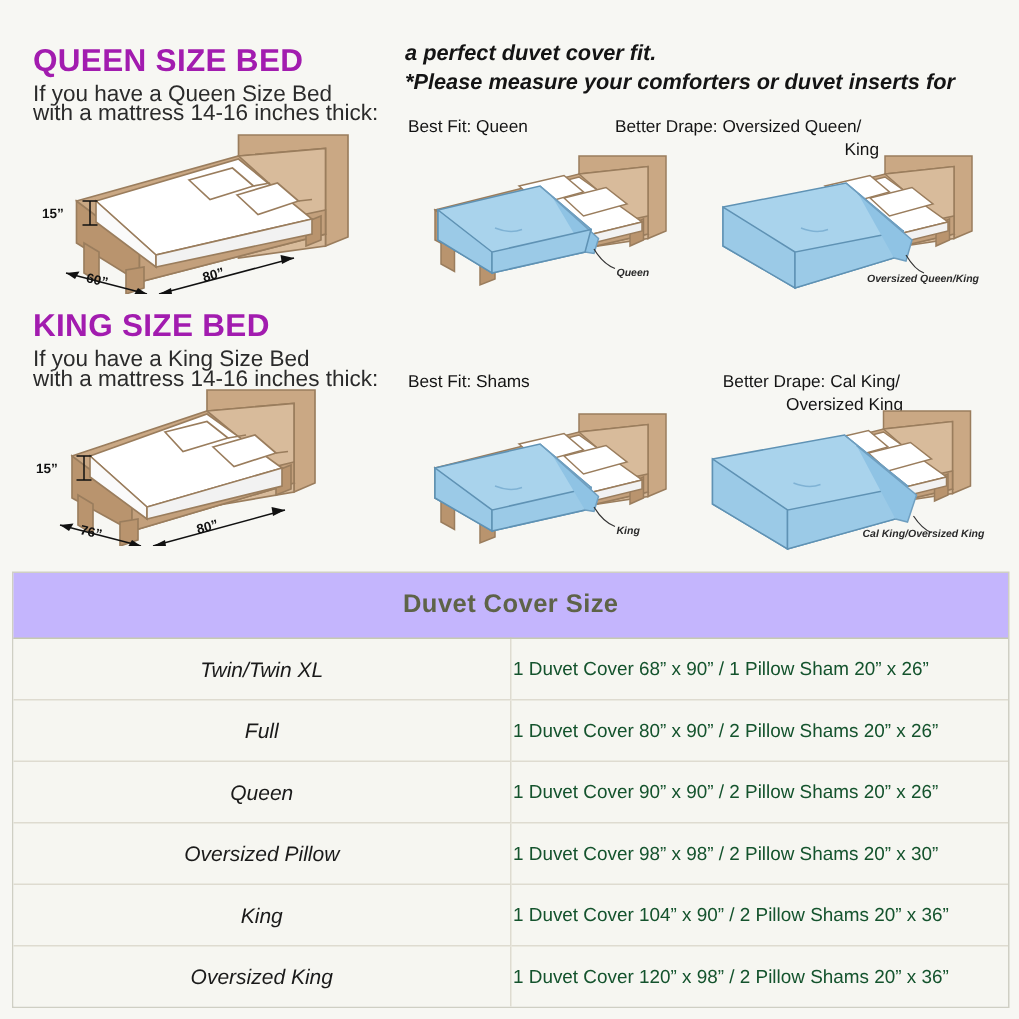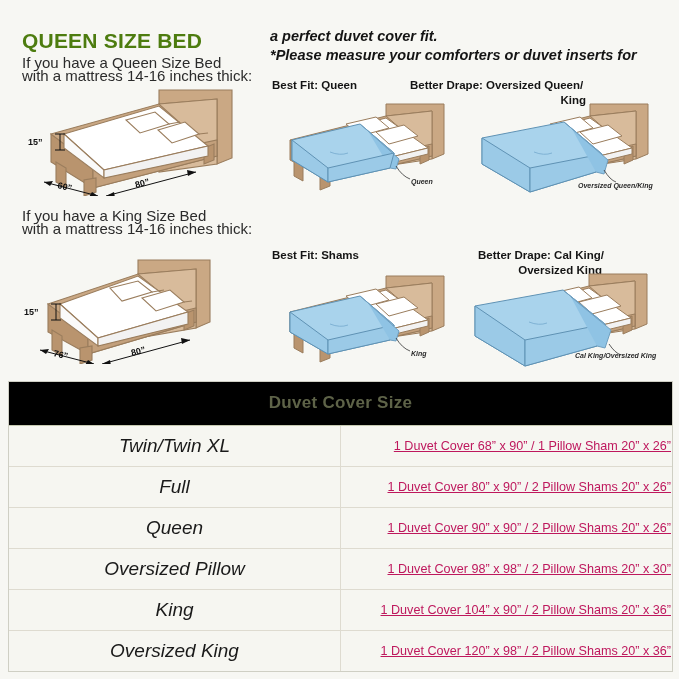--- a/index.html
+++ b/index.html
@@ -8,69 +8,69 @@
     background:#f7f7f3;
     font-family:"Liberation Sans",sans-serif;
     color:#1b1b1b;
     overflow:hidden;
     position:relative;
   }
   .page{position:relative;width:679px;height:679px;}
 
   
   .sec-title{
-    font-size:21px;font-weight:700;letter-spacing:.2px;color:#4d7c0f;
+    font-size:21px;font-weight:700;letter-spacing:.2px;color:#a21caf;
     white-space:nowrap;
   }
   .sec-sub{
     font-size:15px;line-height:13px;color:#2b2b2b;margin-top:3px;
   }
 
   
   .note{
     position:absolute;left:270px;top:27px;width:400px;
     font-size:14.5px;line-height:19px;font-weight:700;font-style:italic;
     color:#141414;
   }
 
   
   .cap{
-    position:absolute;font-size:11.5px;font-weight:700;color:#141414;
+    position:absolute;font-size:11.5px;font-weight:400;color:#141414;
     line-height:15px;
   }
   .cap.right2{text-align:right;}
 
   
   .dia{position:absolute;}
 
   
   .tbl{
     position:absolute;left:8px;top:381px;width:663px;
     border:1px solid #cfcfc4;border-collapse:collapse;
     background:#f6f6f1;
   }
   table{border-collapse:collapse;width:100%;table-layout:fixed;}
   th.hdr{
-    background:#000000;color:#5e6348;
+    background:#c4b5fd;color:#5e6348;
     font-size:17px;font-weight:700;letter-spacing:.3px;
     padding:11px 0 12px;text-align:center;
     border-bottom:1px solid #c6cab1;
   }
   td{
     border-top:1px solid #dedbd0;
     height:38px;vertical-align:middle;
     background:#f6f6f1;
   }
   td.lab{
     width:170px;text-align:center;
-    font-style:italic;font-size:19px;color:#1a1a1a;
+    font-style:italic;font-size:14px;color:#1a1a1a;
     border-right:1px solid #dedbd0;
   }
   td.val{
-    text-align:right;font-size:12.6px;color:#be185d;text-decoration:underline;
+    text-align:left;font-size:12.6px;color:#14532d;
   }
   .lbl-hand{
     font-family:"Liberation Sans",sans-serif;
     font-style:italic;font-weight:700;font-size:7px;fill:#2a2a2a;
   }
   .dim{
     font-family:"Liberation Sans",sans-serif;
     font-weight:700;font-size:9px;fill:#111;
   }
 </style>
@@ -204,20 +204,21 @@
       <path d="M104 33 L140 64 L136 78 L128 76" fill="#8fc3e4" stroke="#6f9fc0"></path>
       <path d="M66 56 q10 4 18 1" fill="none" stroke="#7fb2d4"></path>
     </g>
     <g stroke="#333" stroke-width=".8" fill="none">
       <path d="M136 74 q6 10 12 12"></path>
     </g>
     <text class="lbl-hand" x="110" y="92">Oversized Queen/King</text>
   </svg>
 
   <div style="position:absolute;left:22px;top:206px;">
+    <div class="sec-title">KING SIZE BED</div>
     <div class="sec-sub">
       <div>If you have a King Size Bed</div>
       <div>with a mattress 14-16 inches thick:</div>
     </div>
   </div>
 
   <svg class="dia" style="left:18px;top:256px;" width="235" height="108" viewBox="0 0 235 108">
     <g stroke="#9a7d5d" stroke-width="1.1" fill="none">
       <path d="M120 4 L192 4 L192 66 L178 72 L178 13 L120 18 Z" fill="#caa884"></path>
       <path d="M120 18 L178 13 L178 72 L120 82 Z" fill="#d8bb9b"></path>

